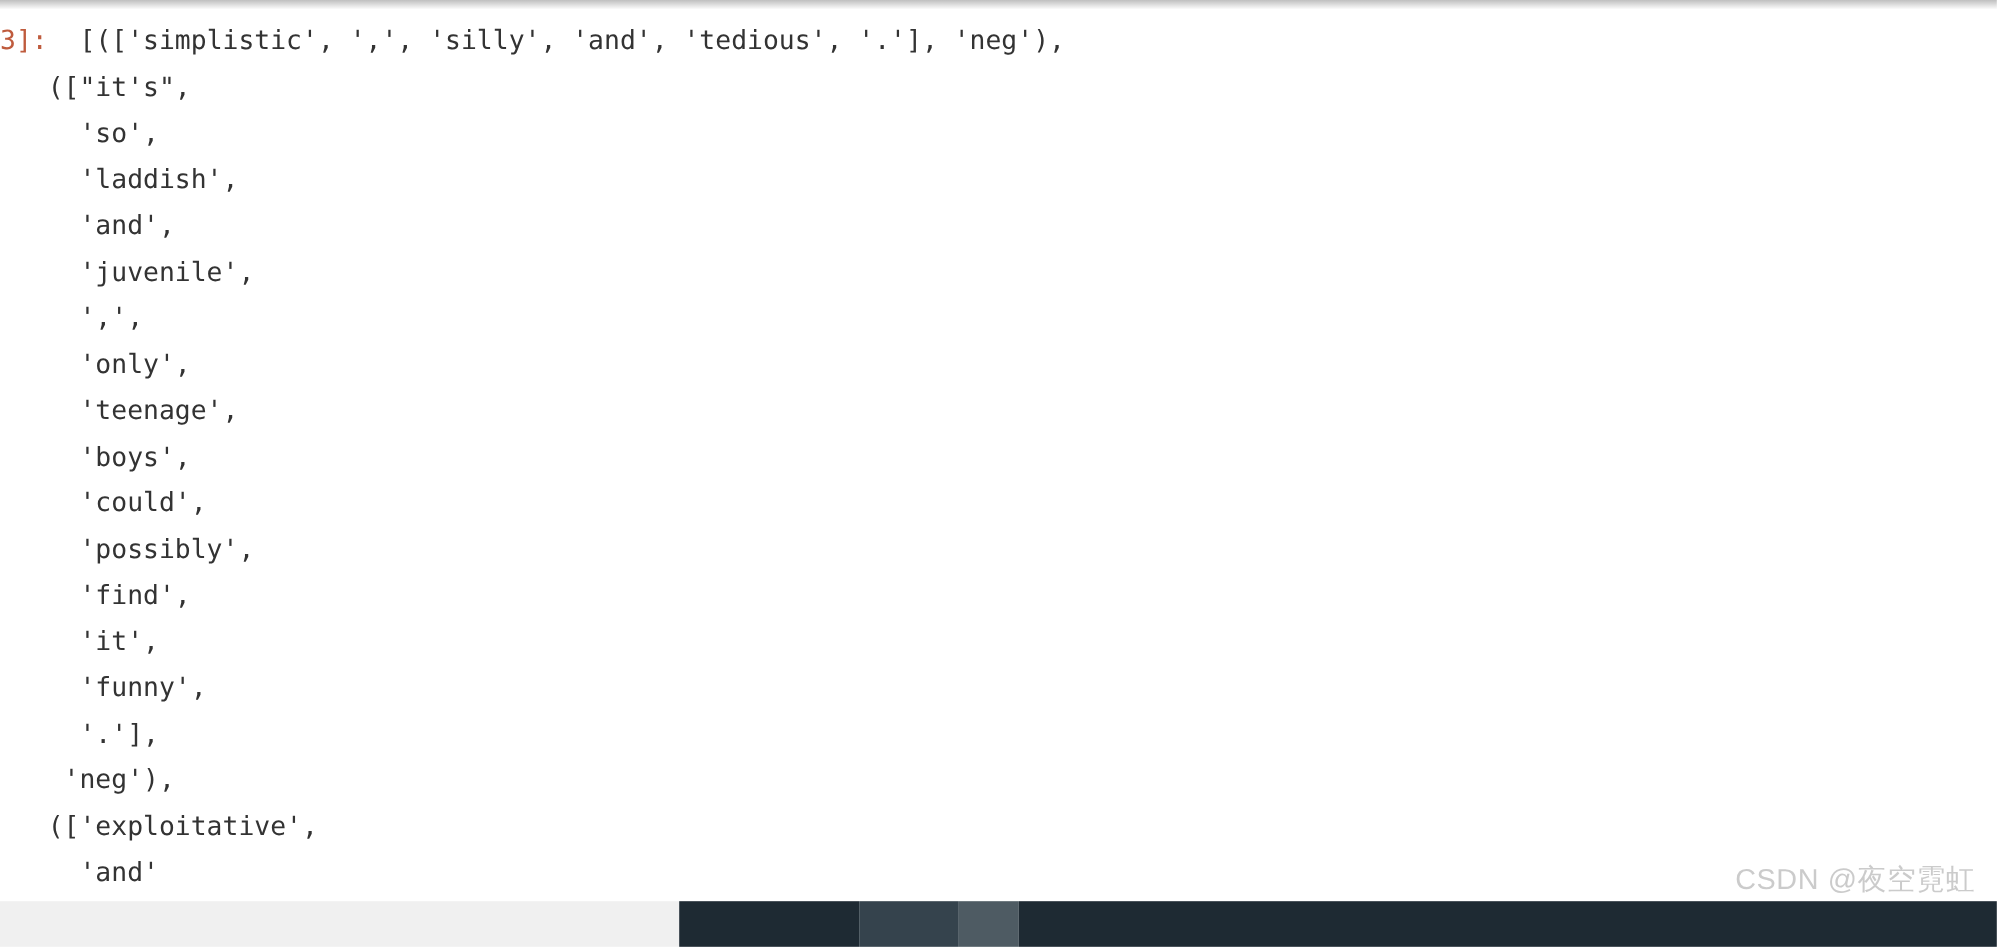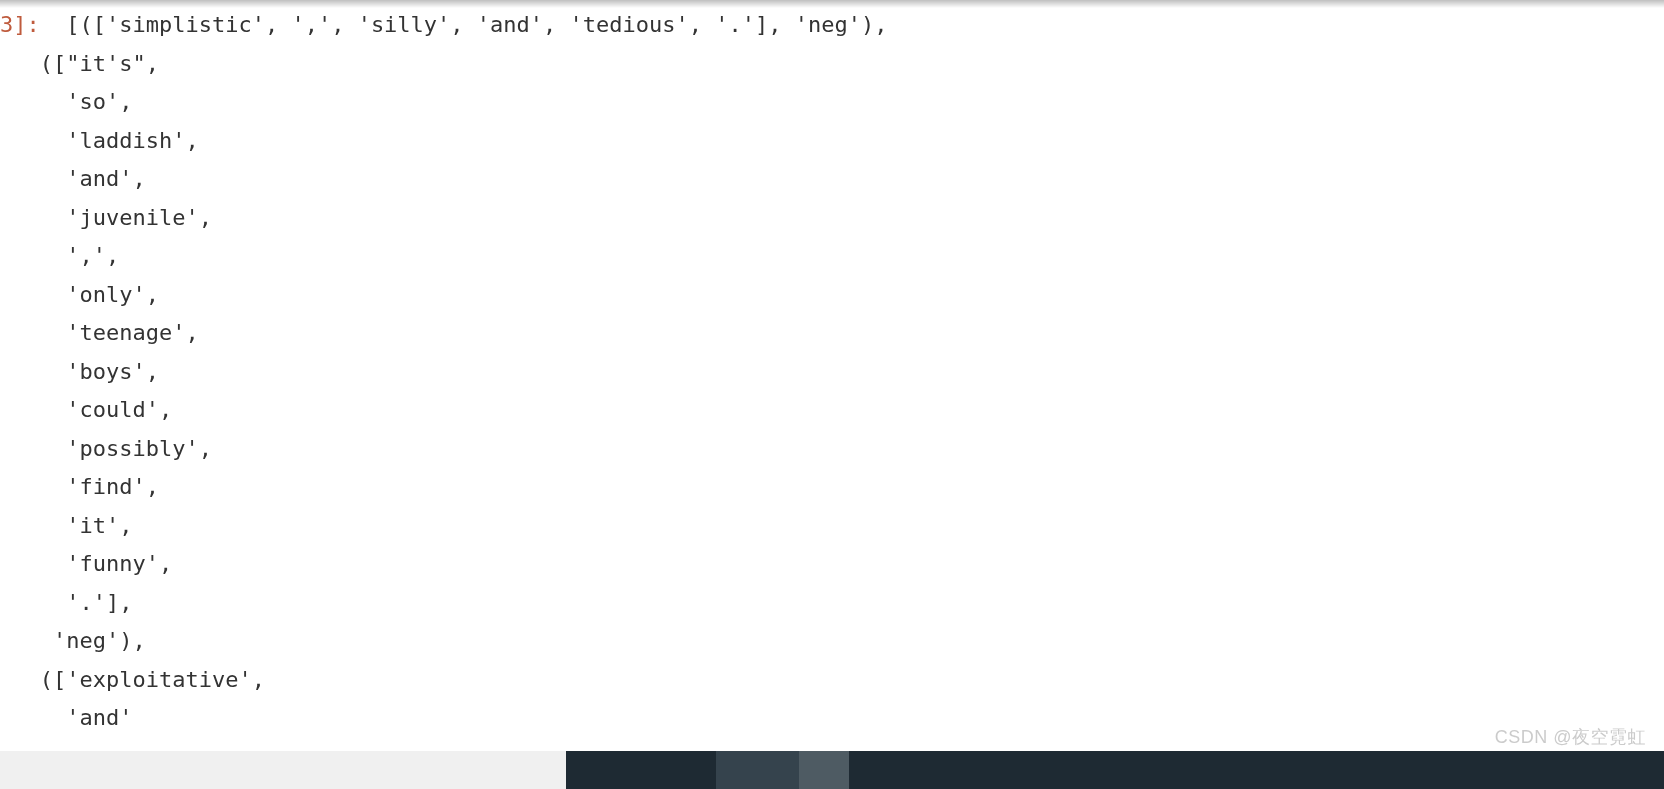--- a/index.html
+++ b/index.html
@@ -28,21 +28,21 @@
     }
     .content-area {
       position: absolute;
       top: 0;
       left: 0;
       right: 0;
       bottom: 38px;
       overflow: hidden;
       white-space: pre;
       line-height: 1.75;
-      padding-top: 6px;
+      padding-top: 16px;
     }
     .prompt-prefix {
       color: #bf5b3d;
     }
     .code-text {
       color: #333333;
     }
     .statusbar {
       position: absolute;
       bottom: 0;
@@ -57,21 +57,21 @@
     .seg1 { background: #f0f0f0; width: 34%; }
     .seg2 { background: #1e2a33; width: 9%; }
     .seg3 { background: #35434d; width: 5%; }
     .seg4 { background: #4e5b63; width: 3%; }
     .seg5 { background: #1e2a33; flex: 1; }
     .watermark {
       position: absolute;
       bottom: 40px;
       right: 18px;
       font-family: "Microsoft YaHei", sans-serif;
-      font-size: 18px;
+      font-size: 24px;
       color: rgba(140,140,140,0.45);
       letter-spacing: 0.5px;
       z-index: 20;
     }
   </style>
 </head>
 <body>
 
 <div class="top-shadow"></div>
 

